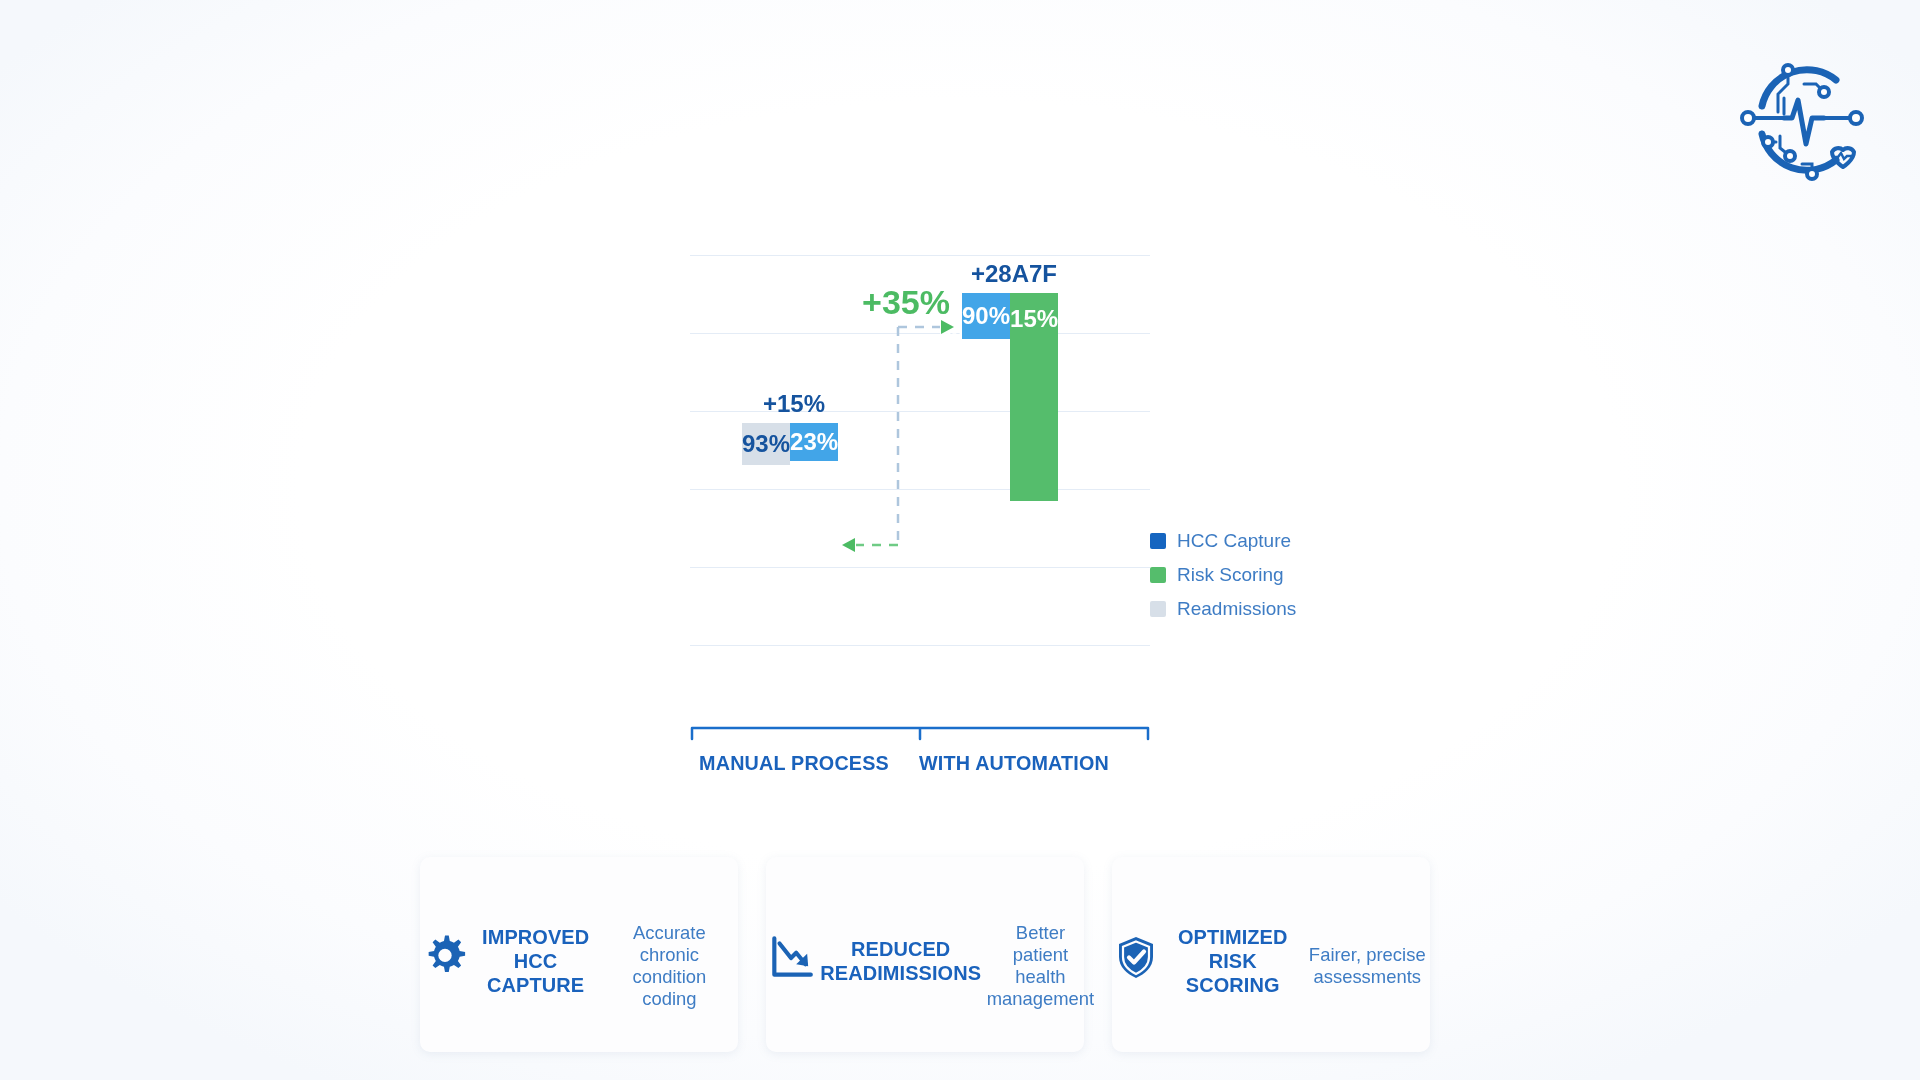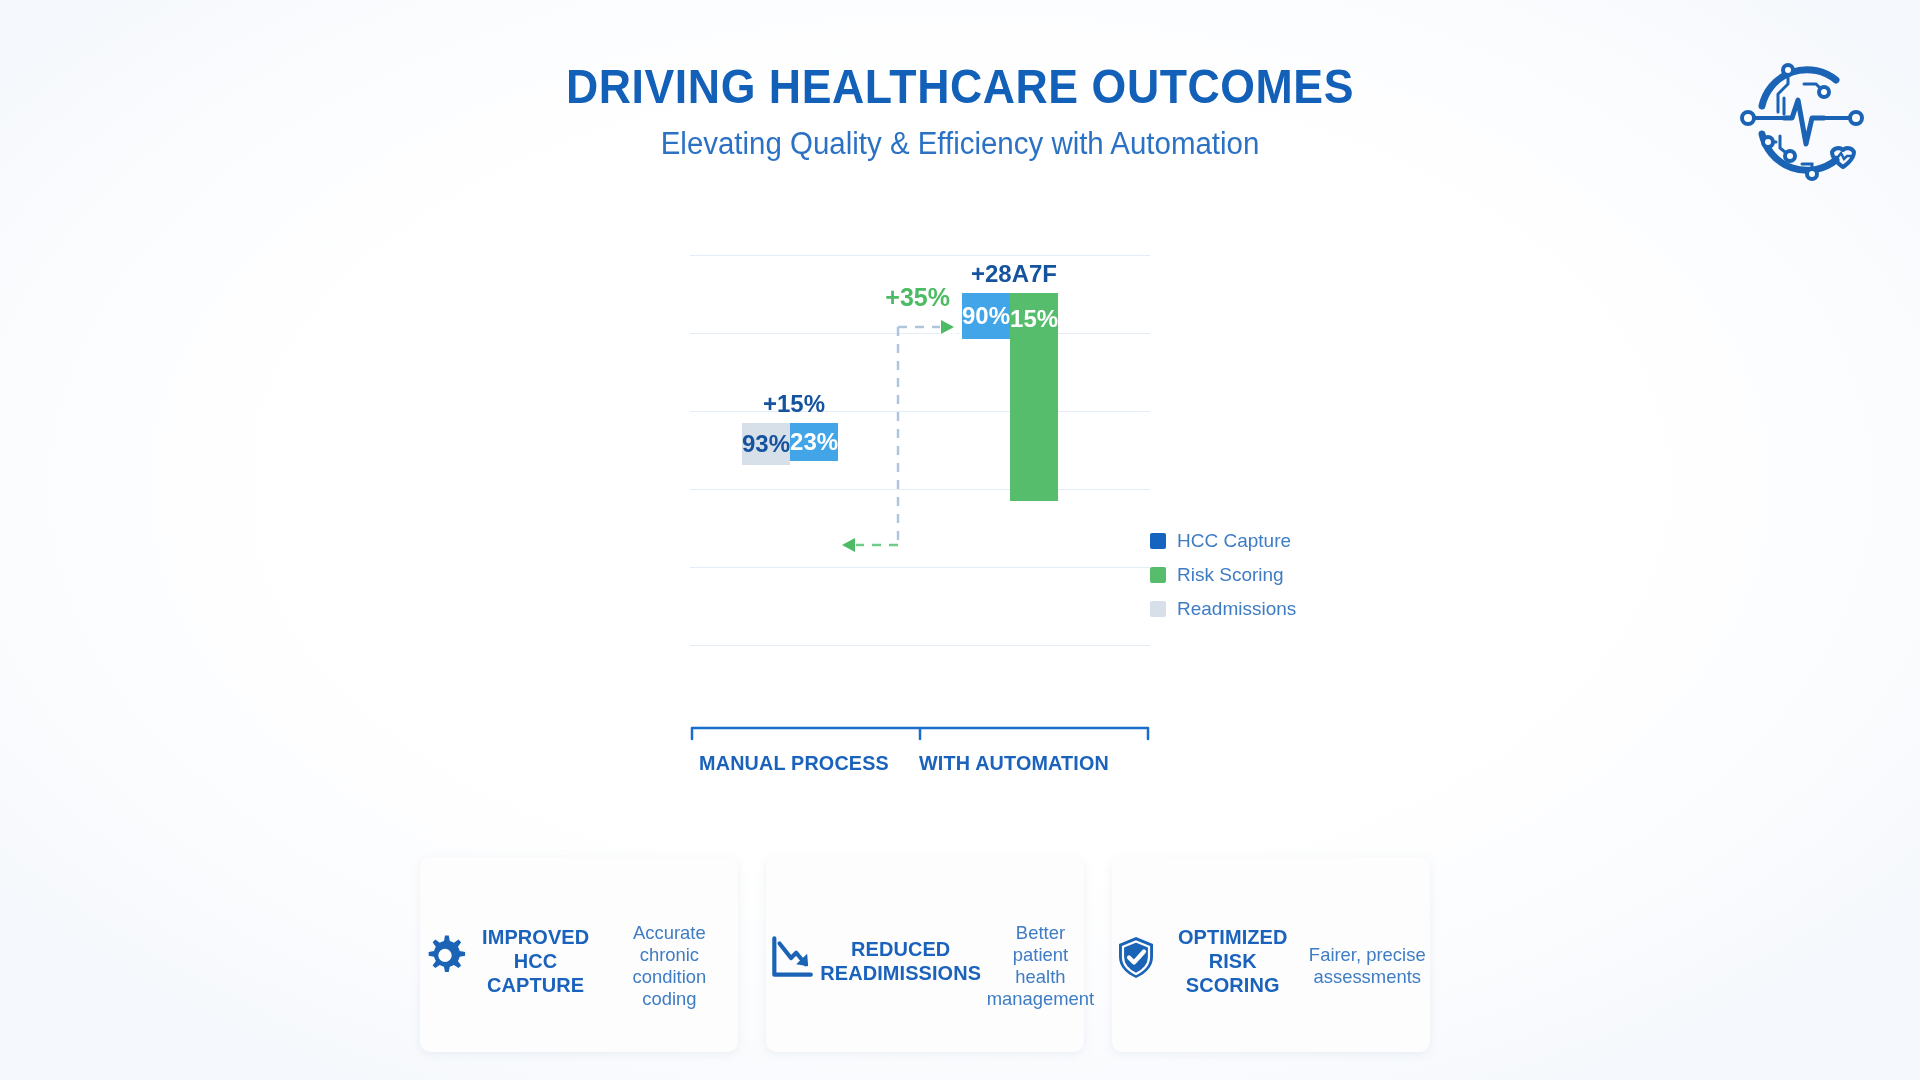--- a/index.html
+++ b/index.html
@@ -130,21 +130,21 @@
     top: 0px;
     width: 160px;
     height: 350px;
   }
   .delta-text {
     position: absolute;
     left: 0px;
     top: 28px;
     width: 110px;
     text-align: right;
-    font-size: 25px;
+    font-size: 34px;
     font-weight: bold;
     color: #4CBB63;
   }
 
   
   .legend {
     position: absolute;
     left: 460px;
     top: 275px;
     width: 210px;
@@ -233,24 +233,20 @@
     color: #3E7CC4;
     text-align: center;
     transform: scaleX(0.97);
   }
 </style>
 </head>
 <body>
 
 <div id="slide">
 
-  <div class="header">
-    <div class="main-title">DRIVING HEALTHCARE OUTCOMES</div>
-    <div class="sub-title">Elevating Quality &amp; Efficiency with Automation</div>
-  </div>
 
   <div class="logo">
     <svg viewBox="0 0 140 140" width="140" height="140" aria-hidden="true">
       <g fill="none" stroke="#1B63B5" stroke-width="7" stroke-linecap="round">
 
         <path d="M104 32 A46 46 0 0 0 30 58"></path>
         <path d="M30 86 A46 46 0 0 0 104 112"></path>
 
         <g stroke-width="3">
           <path d="M46 64 L46 46 L56 36 L56 22"></path>

